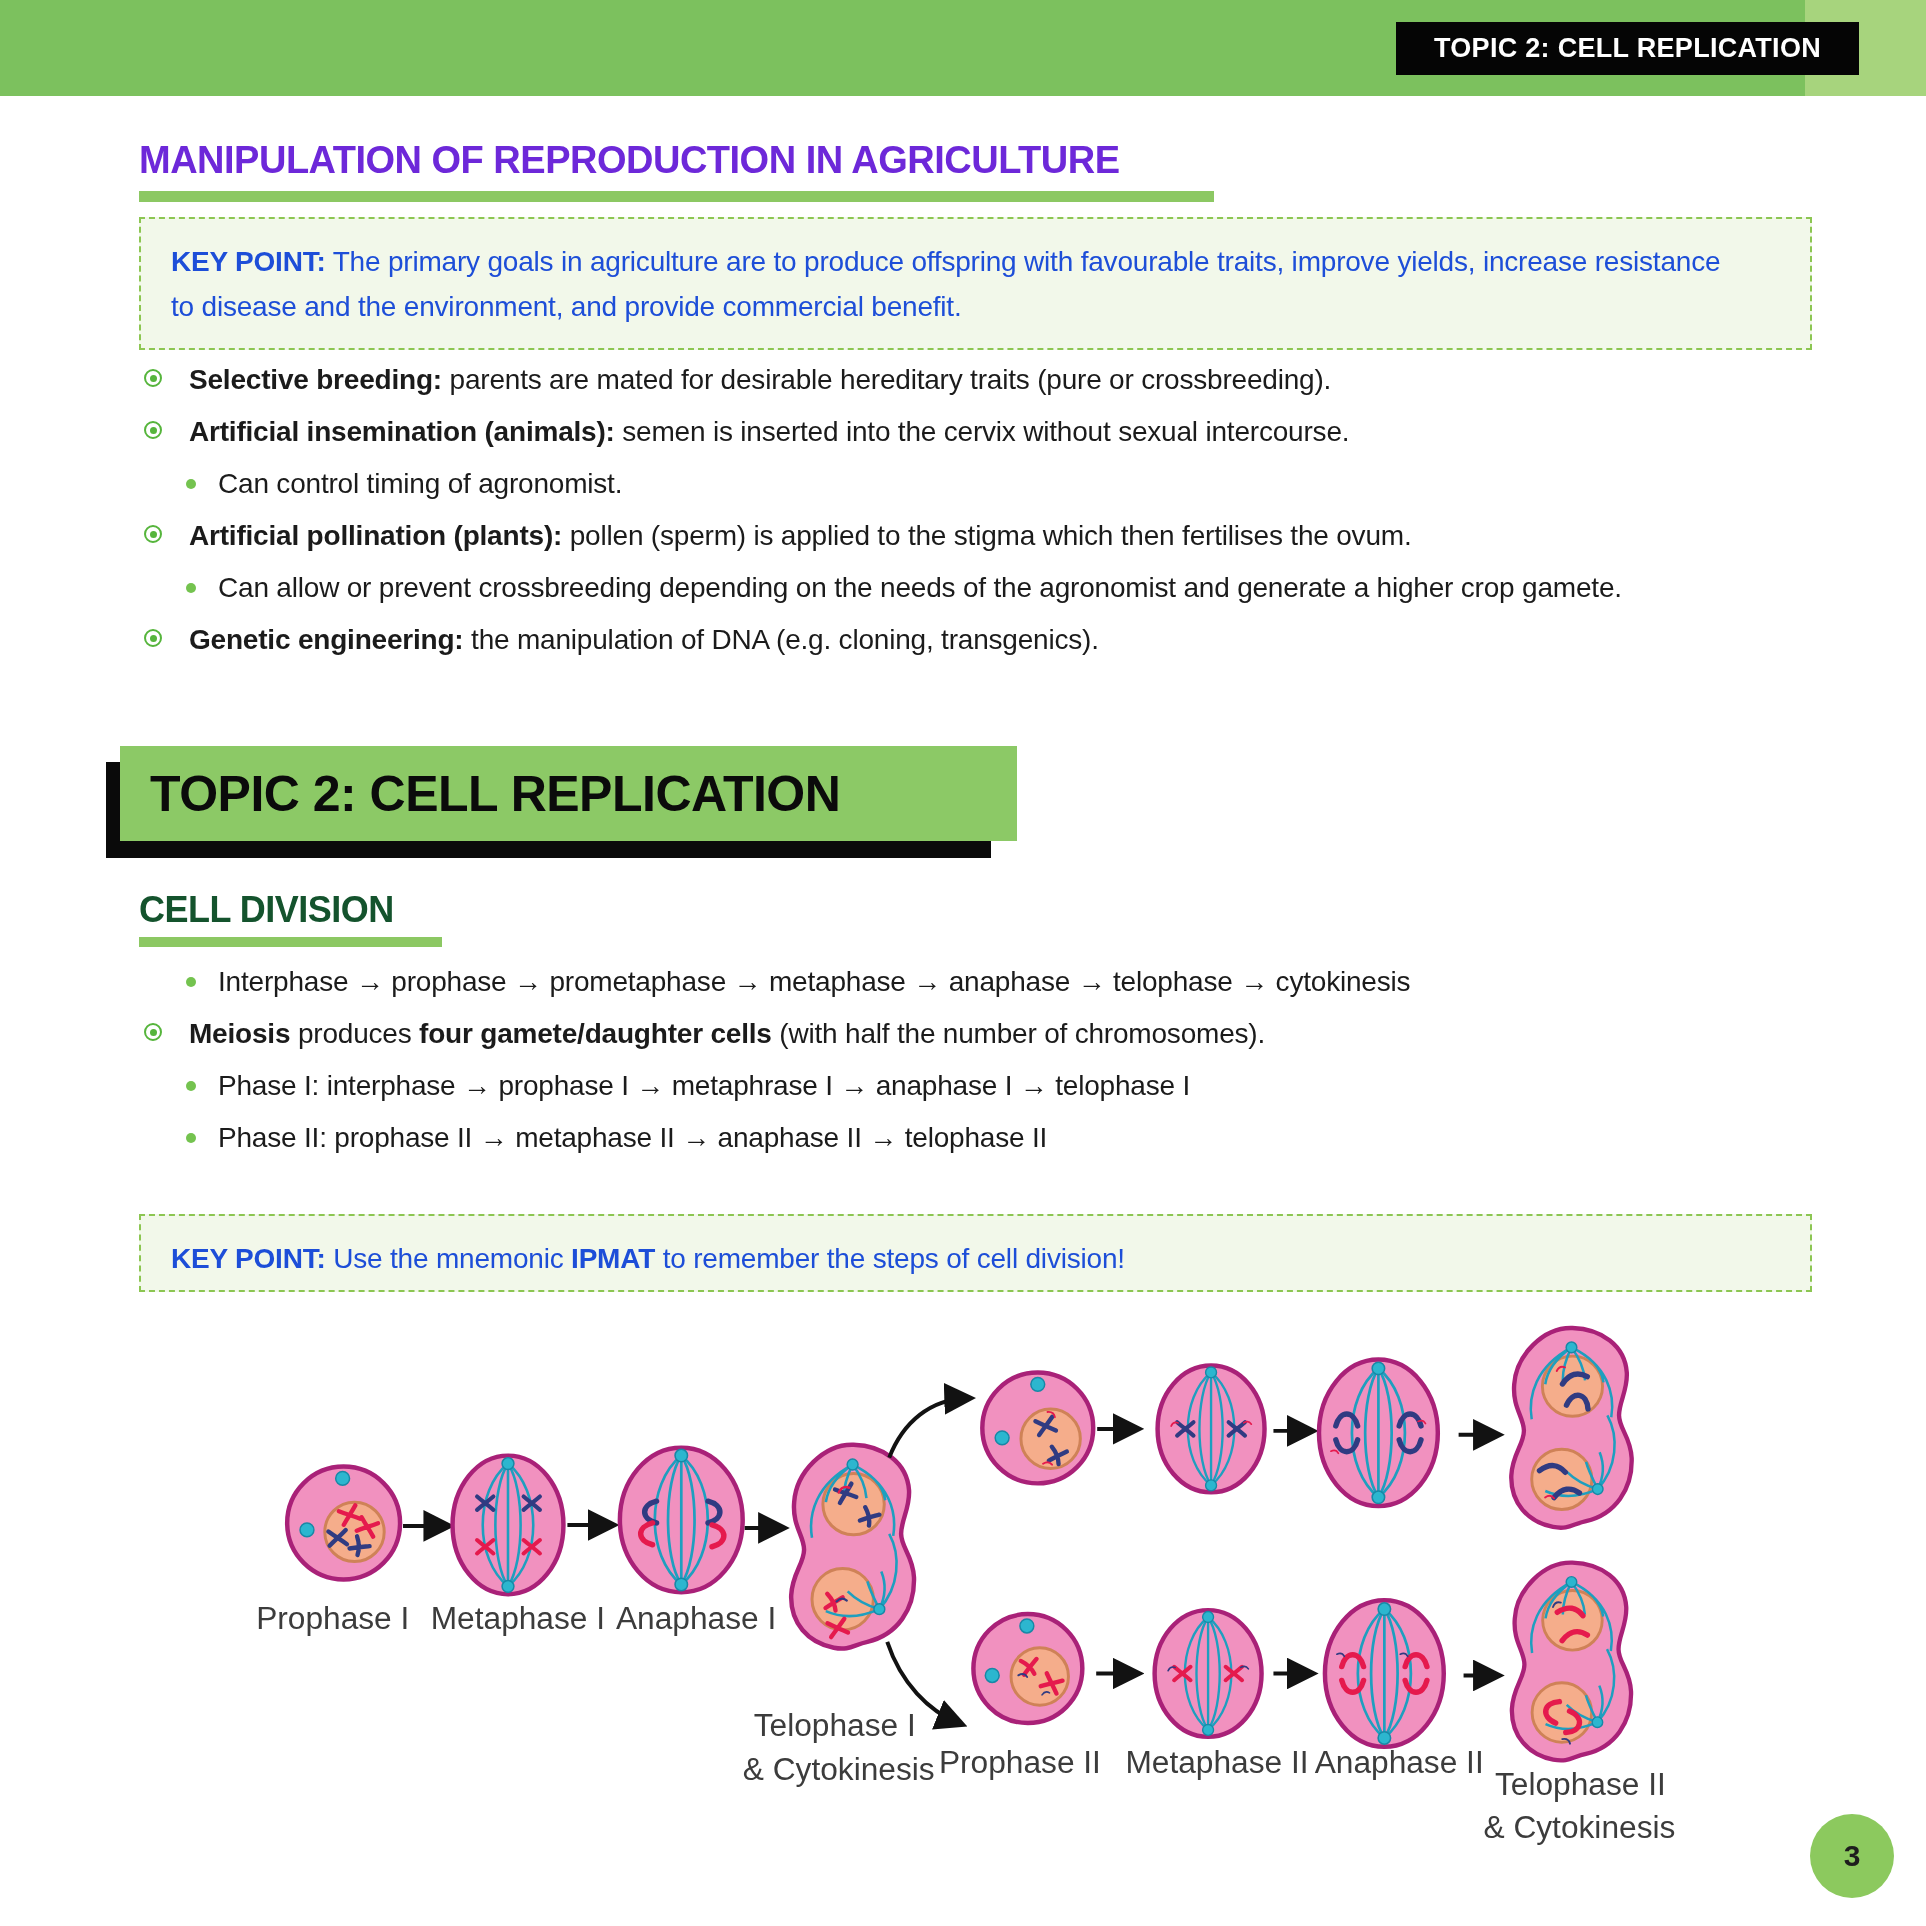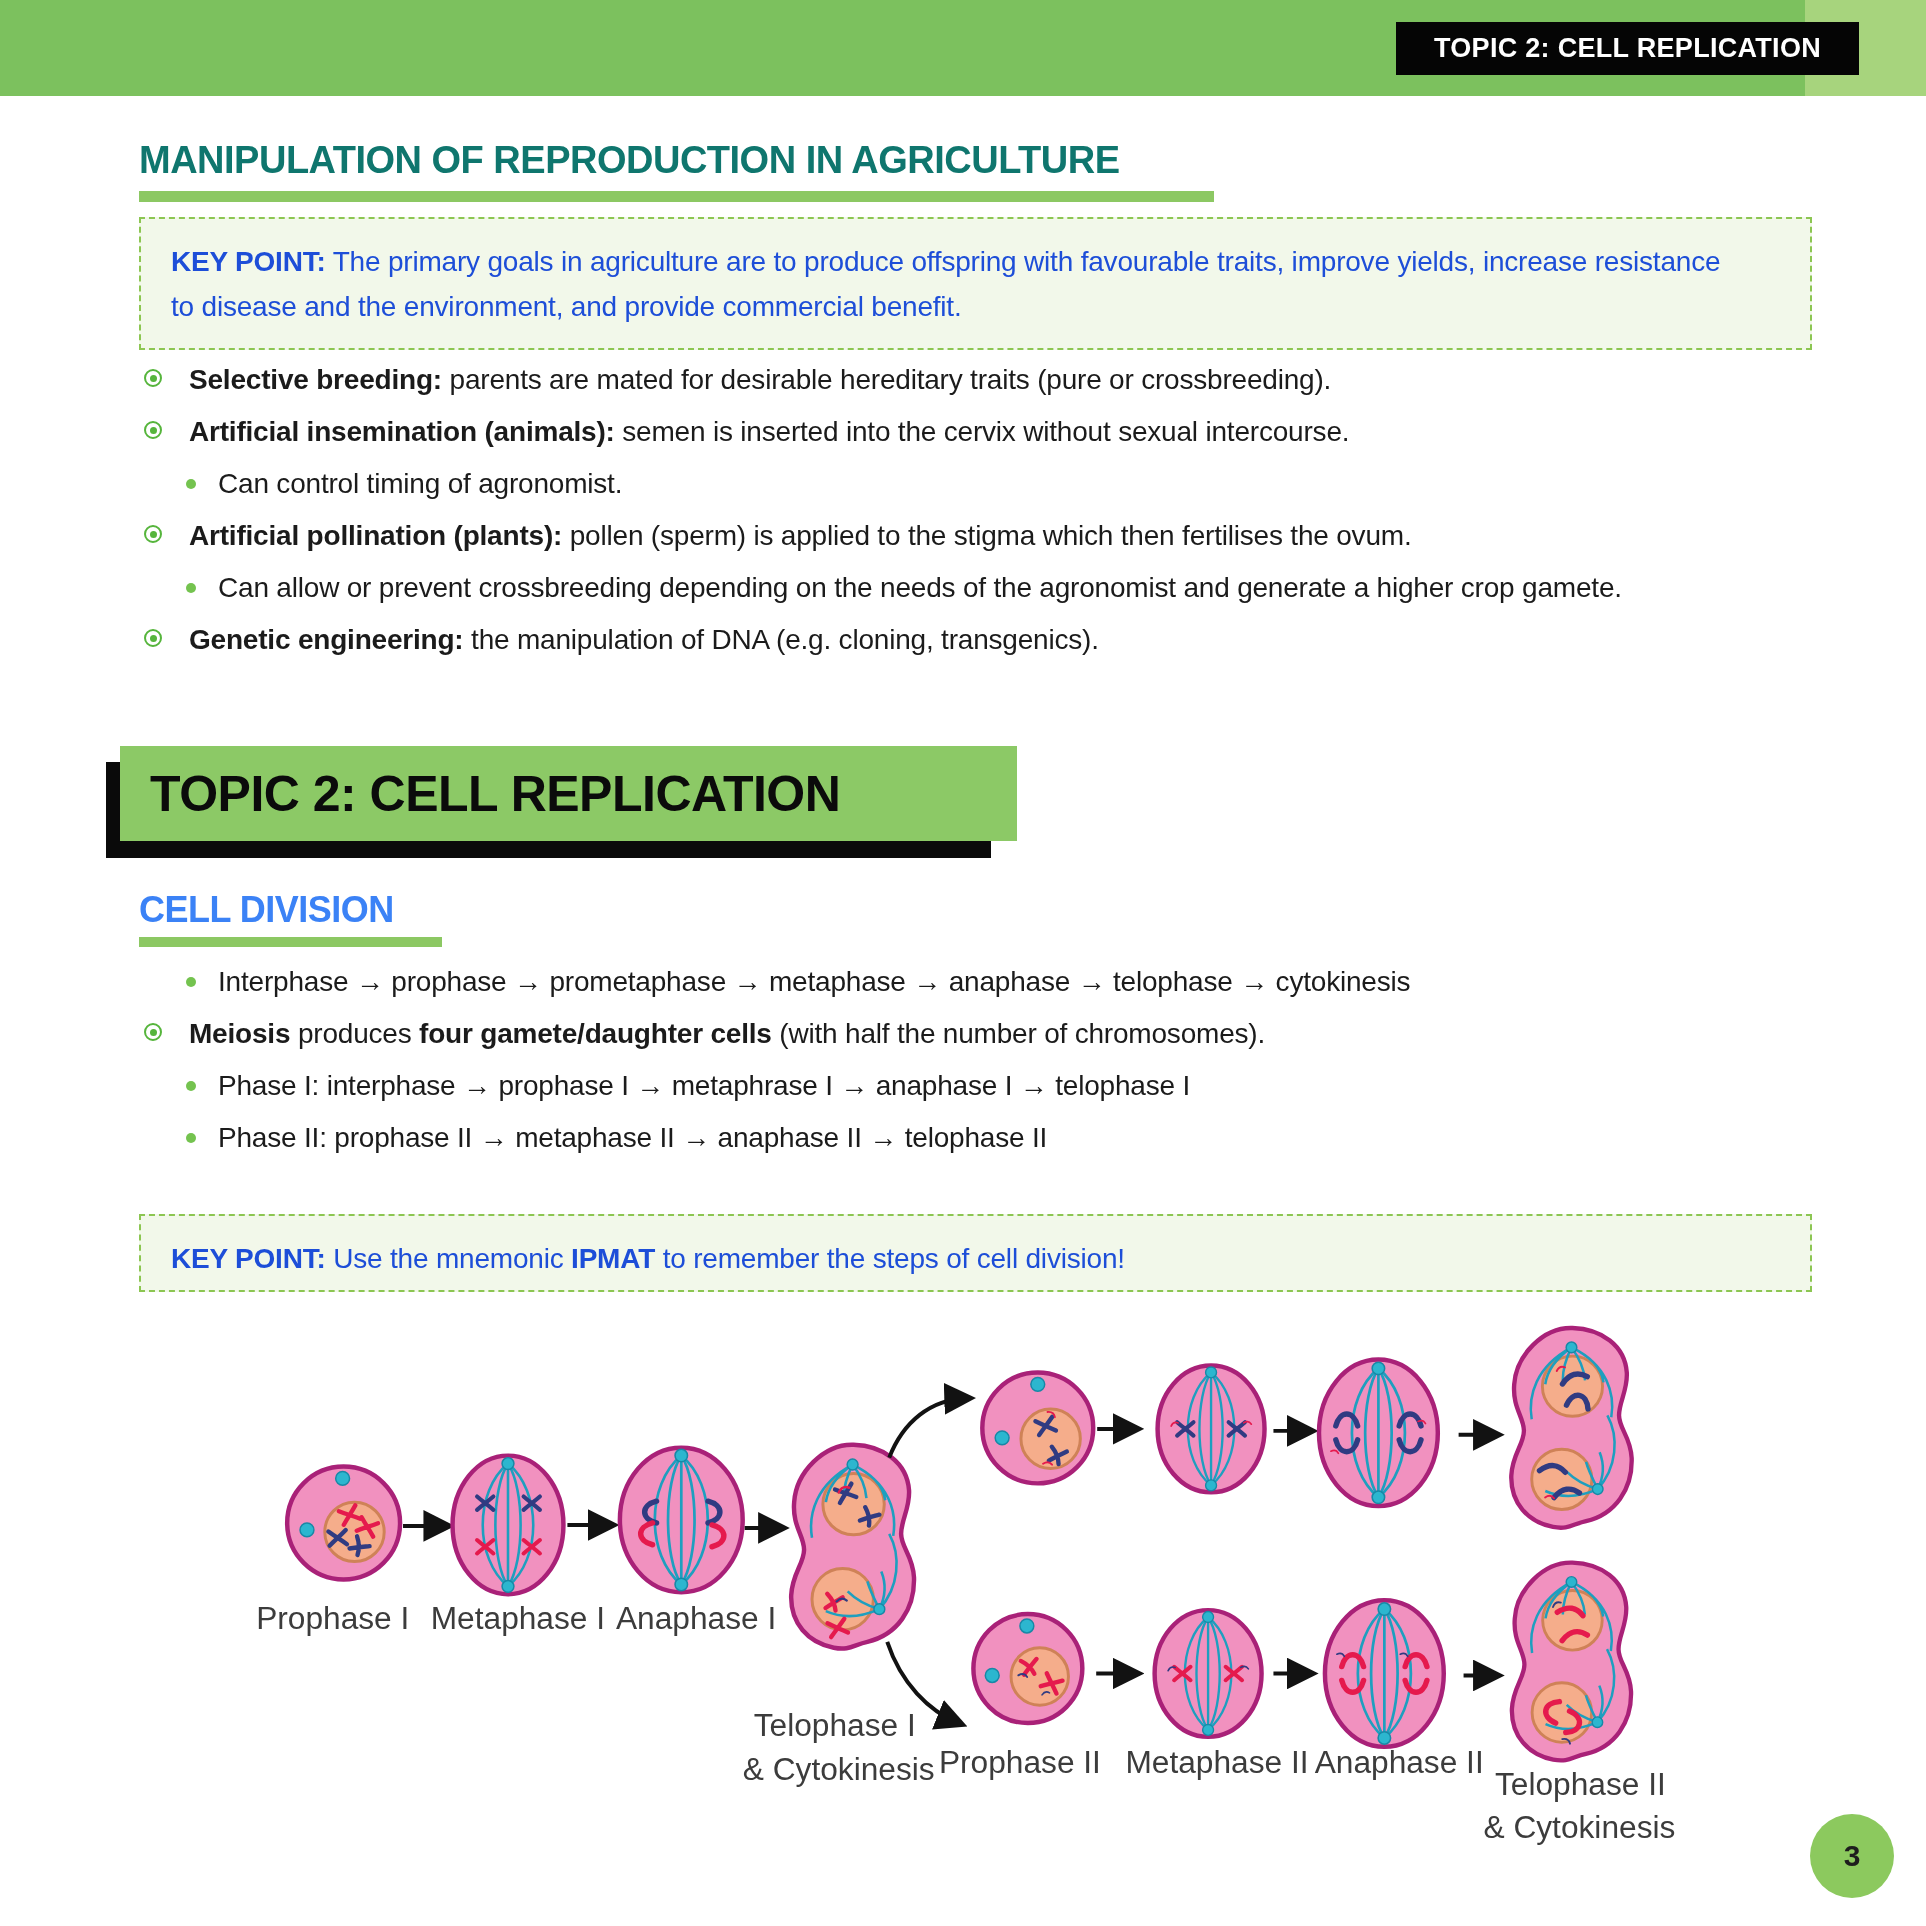--- a/index.html
+++ b/index.html
@@ -10,26 +10,26 @@
   
   .header-bar{position:absolute;left:0;top:0;width:1927px;height:96px;background:#7cc15e;}
   .header-strip{position:absolute;left:1805px;top:0;width:122px;height:96px;background:#a7d47d;}
   .topic-badge{
     position:absolute;left:1396px;top:22px;width:463px;height:53px;background:#050505;
     display:flex;align-items:center;justify-content:center;
     color:#ffffff;font-weight:bold;font-size:27px;letter-spacing:0.3px;white-space:nowrap;
   }
   
   .h1{
-    position:absolute;left:139px;top:139px;font-size:38px;font-weight:bold;color:#0f766e;
+    position:absolute;left:139px;top:139px;font-size:38px;font-weight:bold;color:#6d28d9;
     letter-spacing:-0.5px;white-space:nowrap;
   }
   .h1-underline{position:absolute;left:139px;top:191px;width:1075px;height:11px;background:#8cc863;}
   .h2{
-    position:absolute;left:139px;top:889px;font-size:36px;font-weight:bold;color:#3b82f6;
+    position:absolute;left:139px;top:889px;font-size:36px;font-weight:bold;color:#14532d;
     letter-spacing:-0.5px;white-space:nowrap;
   }
   .h2-underline{position:absolute;left:139px;top:937px;width:303px;height:10px;background:#8cc863;}
   
   .keypoint{
     position:absolute;left:139px;width:1673px;box-sizing:border-box;
     background:#f2f8ea;border:2px dashed #8cc652;
     font-size:28px;line-height:45px;color:#1d4ed8;letter-spacing:-0.2px;
     padding:20px 30px;
   }

